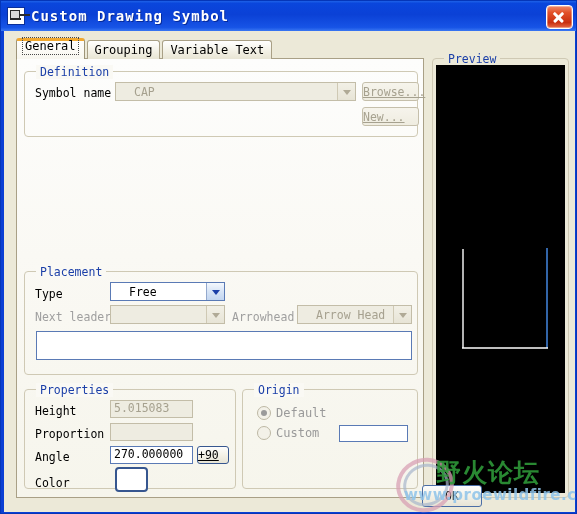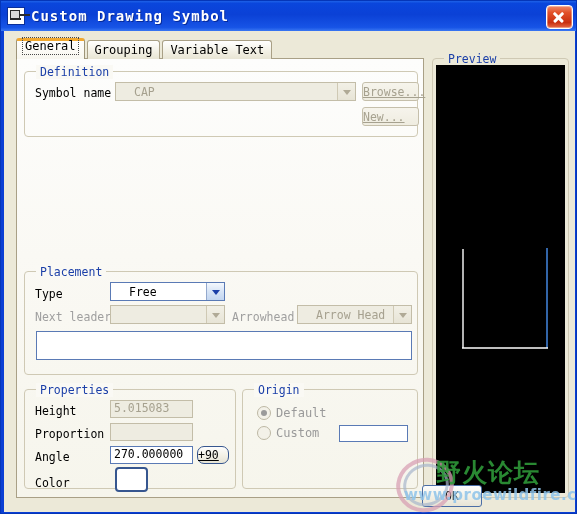--- a/index.html
+++ b/index.html
@@ -484,21 +484,21 @@
 
         <span class="lbl" style="left:10px; top:37px;">Proportion</span>
         <div class="textbox dis" style="left:85px; top:33px; width:83px; height:18px;">
           <span></span>
         </div>
 
         <span class="lbl" style="left:10px; top:60px;">Angle</span>
         <div class="textbox" style="left:85px; top:56px; width:83px; height:18px;">
           <span>270.000000</span>
         </div>
-        <div class="btn" style="left:172px; top:56px; width:32px; height:18px; border-color:#36568f;border-radius:7px;">
+        <div class="btn" style="left:172px; top:56px; width:32px; height:18px; border-color:#36568f;">
           <span>+90</span>
         </div>
 
         <span class="lbl" style="left:10px; top:86px;">Color</span>
         <div id="color-swatch" style="left:90px; top:77px; width:33px; height:25px;"></div>
       </div>
 
       <div class="group" style="left:225px; top:330px; width:176px; height:100px;">
         <span class="group-title">Origin</span>
 

